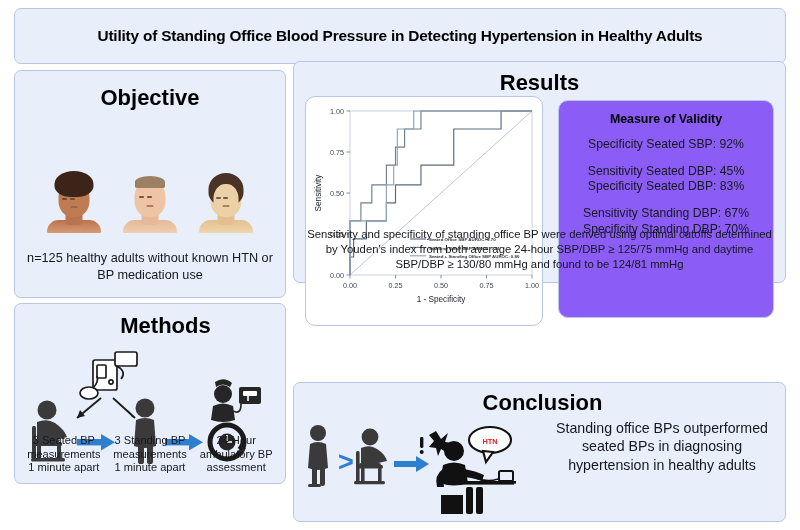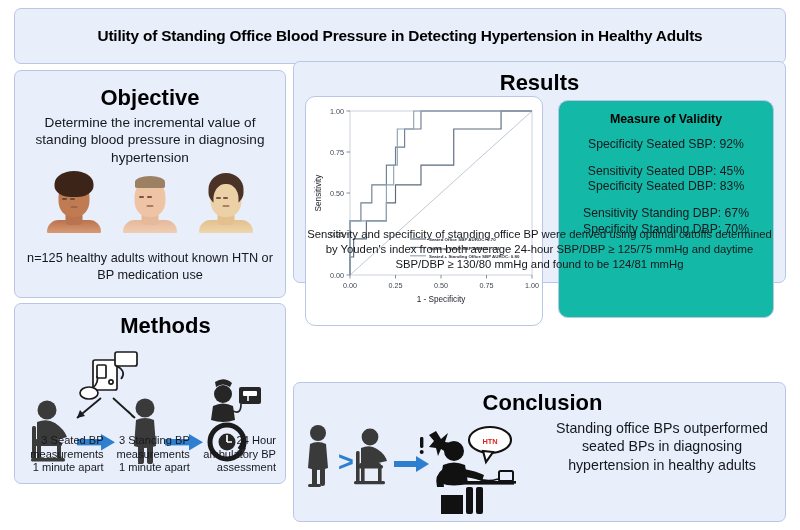--- a/index.html
+++ b/index.html
@@ -13,21 +13,21 @@
   .stage{position:relative;width:800px;height:530px;}
 
   .panel{
     position:absolute;
     background:#e9eefb;
     border:1.4px solid #b9c6e6;
     border-radius:7px;
     box-sizing:border-box;
   }
   .inner{
-    background:#14b8a6;
+    background:#8b5cf6;
     border:1.3px solid #b9c6e6;
     border-radius:10px;
     box-sizing:border-box;
   }
 
   
   #title-panel{left:14px;top:8px;width:772px;height:56px;
     display:flex;align-items:center;justify-content:center;}
   #title-text{
     font-size:15.4px;font-weight:bold;line-height:1.34;
@@ -60,21 +60,21 @@
   }
 
   
   #methods-panel{left:14px;top:303px;width:272px;height:181px;padding-left:31px;}
   #methods-head{margin-top:9px;}
   #methods-art{position:absolute;left:0;top:34px;width:100%;height:130px;}
   #methods-labels{
     position:absolute;left:0;bottom:8px;width:100%;
     display:flex;justify-content:space-between;padding:0 9px;box-sizing:border-box;
   }
-  .mlabel{width:31.6%;font-size:11.1px;line-height:1.23;text-align:right;color:#15181d;}
+  .mlabel{width:31.6%;font-size:11.1px;line-height:1.23;text-align:center;color:#15181d;}
 
   
   #results-panel{left:293px;top:61px;width:493px;height:222px;}
   #results-head{margin-top:8px;}
   #chart-box{position:absolute;left:11px;top:34px;width:238px;height:230px;
     background:#ffffff;}
   #validity-box{position:absolute;right:11px;top:38px;width:216px;height:218px;}
   #validity-head{font-size:12.4px;font-weight:bold;text-align:center;margin-top:11px;color:#000;}
   .vgroup{font-size:12.2px;line-height:1.29;text-align:center;color:#15181d;margin-top:11px;}
   #results-caption{
@@ -97,21 +97,20 @@
 <body>
 
 <div class="stage">
 
   <div class="panel" id="title-panel">
     <div id="title-text">Utility of Standing Office Blood Pressure in Detecting Hypertension in Healthy Adults</div>
   </div>
 
   <div class="panel" id="objective-panel">
     <div class="h-head" id="objective-head">Objective</div>
-    <div id="objective-body">Determine the incremental value of standing blood pressure in diagnosing hypertension</div>
 
     <div id="faces">
 
       <div class="face">
         <div class="shoulders" style="background:linear-gradient(#b9734e,#d89a74);"></div>
         <div class="neck" style="background:#b9734e;"></div>
         <div class="head" style="background:#c07b53;"></div>
         <div class="hair" style="bottom:36px;width:39px;height:26px;border-radius:50% 50% 42% 42%;background:#3d2418;"></div>
         <div class="eye" style="left:15px;bottom:33px;"></div>
         <div class="eye" style="left:23px;bottom:33px;"></div>

